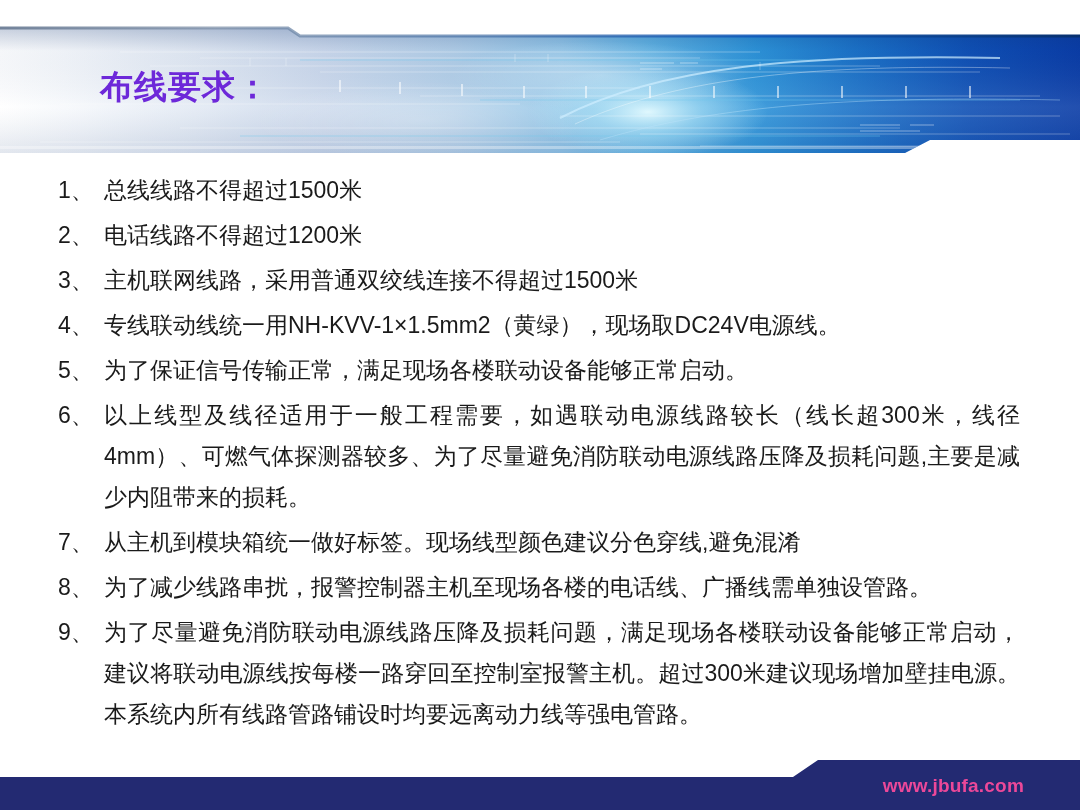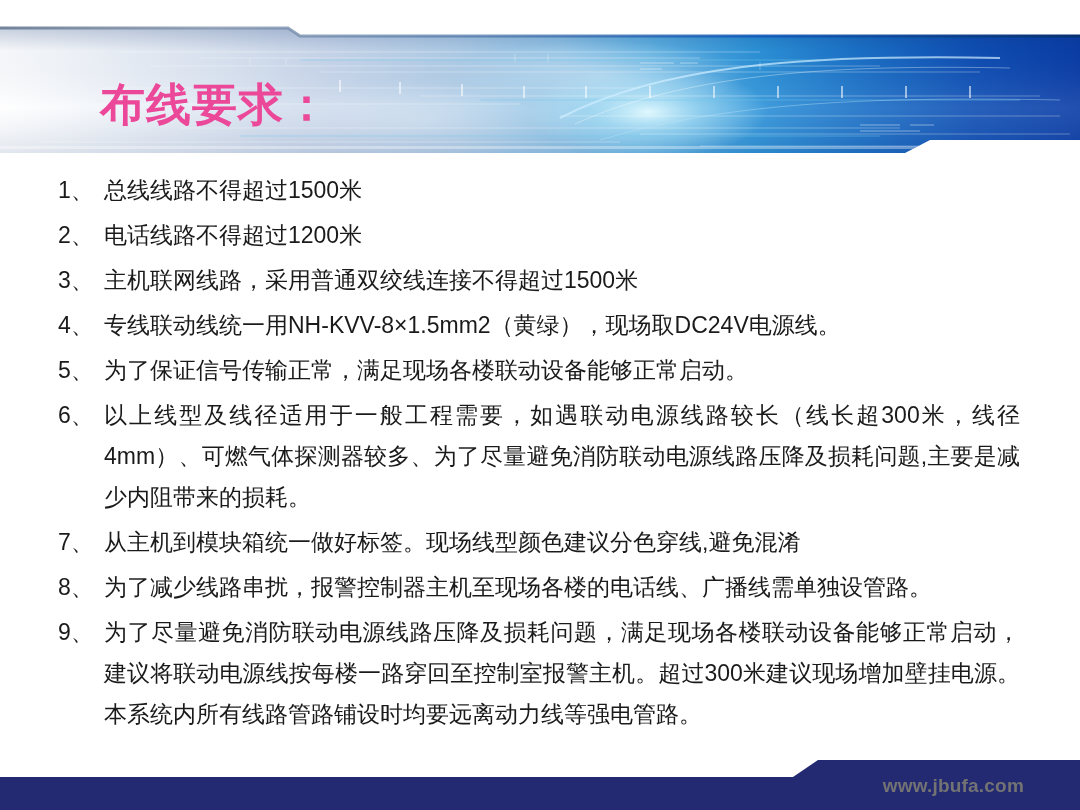--- a/index.html
+++ b/index.html
@@ -28,24 +28,24 @@
   }
   .banner-svg {
     position: absolute;
     left: 0;
     top: 0;
     display: block;
   }
   .page-title {
     position: absolute;
     left: 100px;
-    top: 82px;
-    font-size: 45px;
+    top: 70px;
+    font-size: 33px;
     font-weight: bold;
-    color: #ec4899;
+    color: #6d28d9;
     letter-spacing: 1px;
     line-height: 1;
     white-space: nowrap;
     z-index: 5;
   }
 
   
   .content {
     position: absolute;
     left: 0;
@@ -91,21 +91,21 @@
   .footer-svg {
     position: absolute;
     left: 0;
     top: 0;
     display: block;
   }
   .footer-url {
     position: absolute;
     right: 56px;
     bottom: 13px;
-    color: #737373;
+    color: #ec4899;
     font-size: 19px;
     font-weight: bold;
     letter-spacing: 0.2px;
     z-index: 4;
     white-space: nowrap;
   }
 </style>
 </head>
 <body>
 
@@ -236,21 +236,21 @@
     <li class="req-item">
       <span class="req-num">2、</span>
       <span class="req-text">电话线路不得超过1200米</span>
     </li>
     <li class="req-item">
       <span class="req-num">3、</span>
       <span class="req-text">主机联网线路，采用普通双绞线连接不得超过1500米</span>
     </li>
     <li class="req-item">
       <span class="req-num">4、</span>
-      <span class="req-text">专线联动线统一用NH-KVV-8×1.5mm2（黄绿），现场取DC24V电源线。</span>
+      <span class="req-text">专线联动线统一用NH-KVV-1×1.5mm2（黄绿），现场取DC24V电源线。</span>
     </li>
     <li class="req-item">
       <span class="req-num">5、</span>
       <span class="req-text">为了保证信号传输正常，满足现场各楼联动设备能够正常启动。</span>
     </li>
     <li class="req-item">
       <span class="req-num">6、</span>
       <span class="req-text">以上线型及线径适用于一般工程需要，如遇联动电源线路较长（线长超300米，线径4mm）、可燃气体探测器较多、为了尽量避免消防联动电源线路压降及损耗问题,主要是减少内阻带来的损耗。</span>
     </li>
     <li class="req-item">

